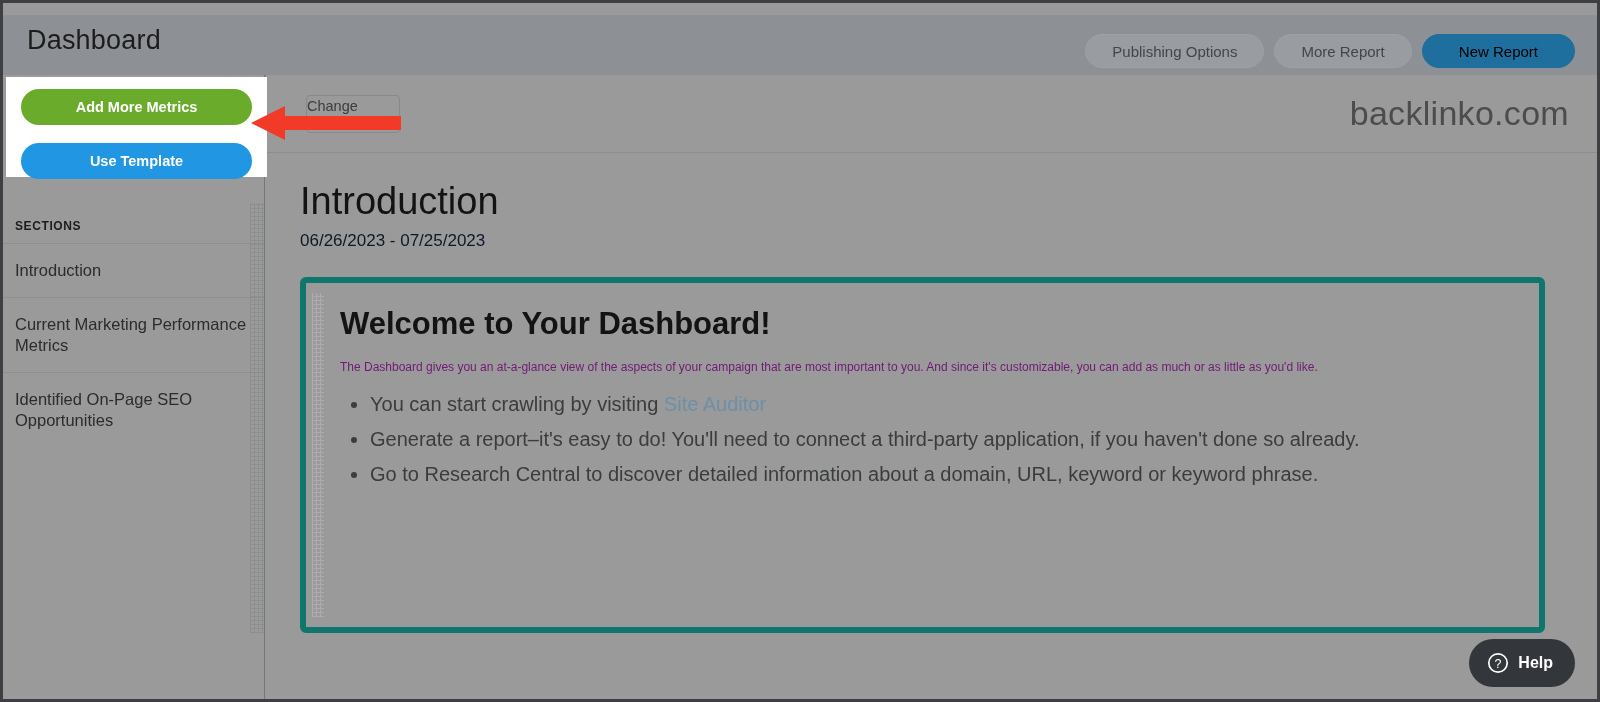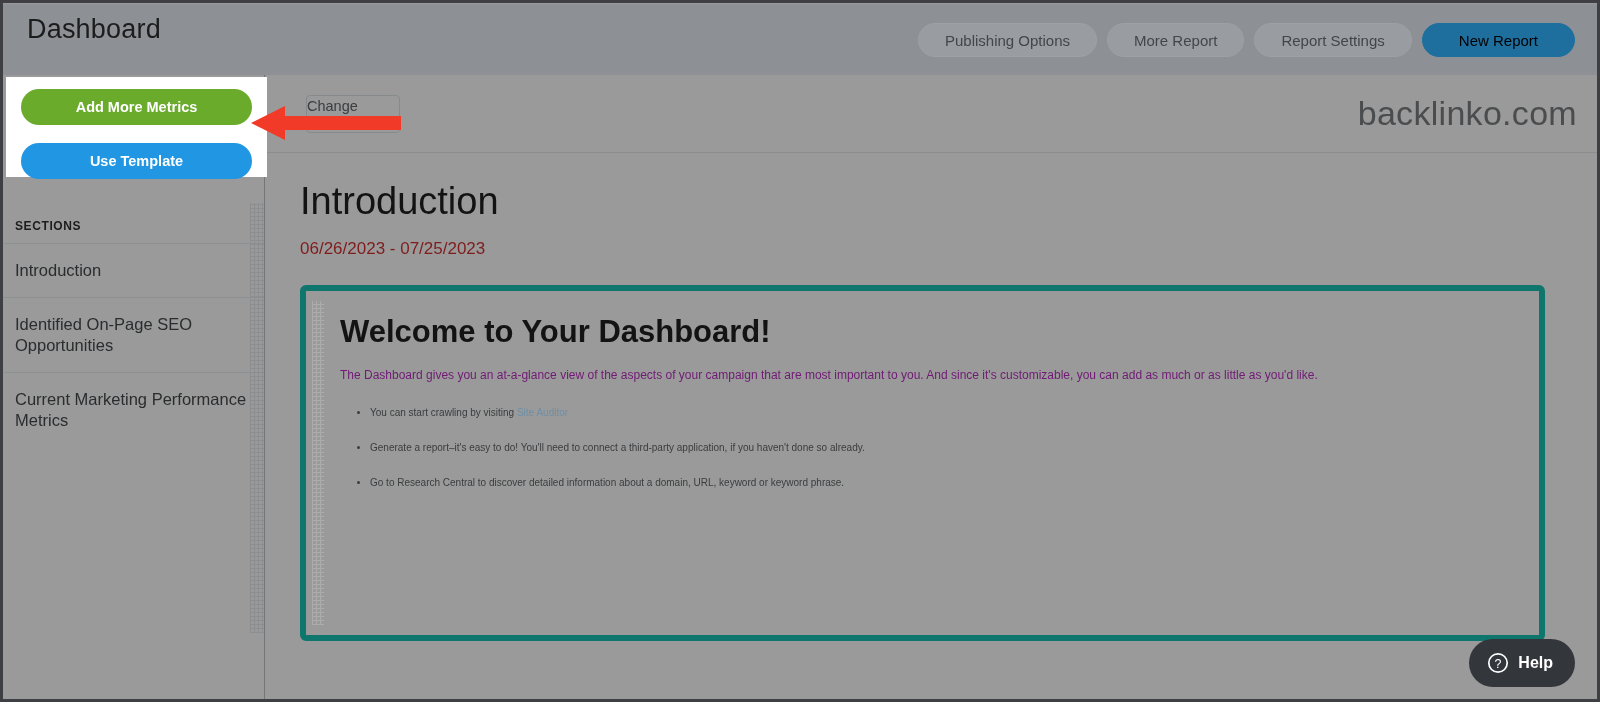--- a/index.html
+++ b/index.html
@@ -19,21 +19,21 @@
   }
 
   
   .app {
     position: absolute; inset: 0;
     background: #9a9a9a;
   }
 
   
   .header {
-    position: absolute; left: 0; top: 1px;
+    position: absolute; left: 0; top: 12px;
     width: 100%; height: 91px;
     background: #8d9196;
     display: flex; align-items: flex-start;
     border-bottom: 1px solid #85888d;
     text-align: right;
   }
   .header-titles { padding: 10px 0 0 24px; flex: 0 0 auto; }
   .page-title {
     font-size: 27px; font-weight: 400; color: #1c1c1c;
     letter-spacing: .2px; line-height: 30px;
@@ -114,32 +114,32 @@
     border: 1px solid #868a8d;
     border-radius: 4px;
     background: #9a9a9a;
     display: flex; align-items: center; justify-content: flex-end;
     padding-right: 9px;
     font-size: 14.5px; color: #3a3c3e;
     overflow: hidden;
     cursor: pointer;
   }
   .brand-domain {
-    margin-left: auto; margin-right: 20px;
+    margin-left: auto; margin-right: 28px;
     font-size: 34px; color: #4a4c4e; font-weight: 300;
     letter-spacing: .3px;
   }
 
   .content { padding: 26px 28px 0 34px; }
   .content-h1 {
     font-size: 38px; font-weight: 400; color: #131313;
     line-height: 44px;
   }
   .content-dates {
-    font-size: 17px; color: #7f1d1d; margin-top: 16px;
+    font-size: 17px; color: #0f172a; margin-top: 8px;
   }
 
   .card {
     position: relative;
     margin-top: 26px;
     margin-right: 24px;
     border: 6px solid #0f766e;
     border-radius: 6px;
     min-height: 356px;
     padding: 22px 26px 24px 34px;
@@ -156,21 +156,21 @@
     font-size: 31px; font-weight: bold; color: #131313;
     line-height: 38px; margin-bottom: 14px;
   }
   .card-p {
     font-size: 12px; color: #701a75; line-height: 21px;
   }
   .card-list {
     margin: 16px 0 16px 30px;
   }
   .card-list li {
-    font-size: 10px; color: #3a3c3e;
+    font-size: 20px; color: #3a3c3e;
     line-height: 21px; margin-bottom: 14px;
     list-style: disc;
   }
   .link { color: #6d8fa8; }
   .card-p.last { margin-top: 4px; }
 
   
   .highlight {
     position: absolute; left: 3px; top: 74px;
     width: 261px; height: 100px;
@@ -213,31 +213,30 @@
 
   <div class="app">
 
     <div class="header">
       <div class="header-titles">
         <div class="page-title">Dashboard</div>
       </div>
       <div class="header-actions">
         <div class="btn-pill">Publishing Options</div>
         <div class="btn-pill">More Report</div>
-        <div class="btn-pill">Report Settings</div>
         <div class="btn-pill primary">New Report</div>
       </div>
     </div>
 
     <div class="sidebar">
       <div class="sidebar-top-pad"></div>
       <div class="sections-label">SECTIONS</div>
       <div class="section-item">Introduction</div>
+      <div class="section-item">Current Marketing Performance Metrics</div>
       <div class="section-item">Identified On-Page SEO Opportunities</div>
-      <div class="section-item">Current Marketing Performance Metrics</div>
       <div class="sidebar-drag"></div>
     </div>
 
     <div class="main">
 
       <div class="brandbar">
         <div class="logo-btn">Change Logo</div>
         <div class="brand-domain">backlinko.com</div>
       </div>
 

